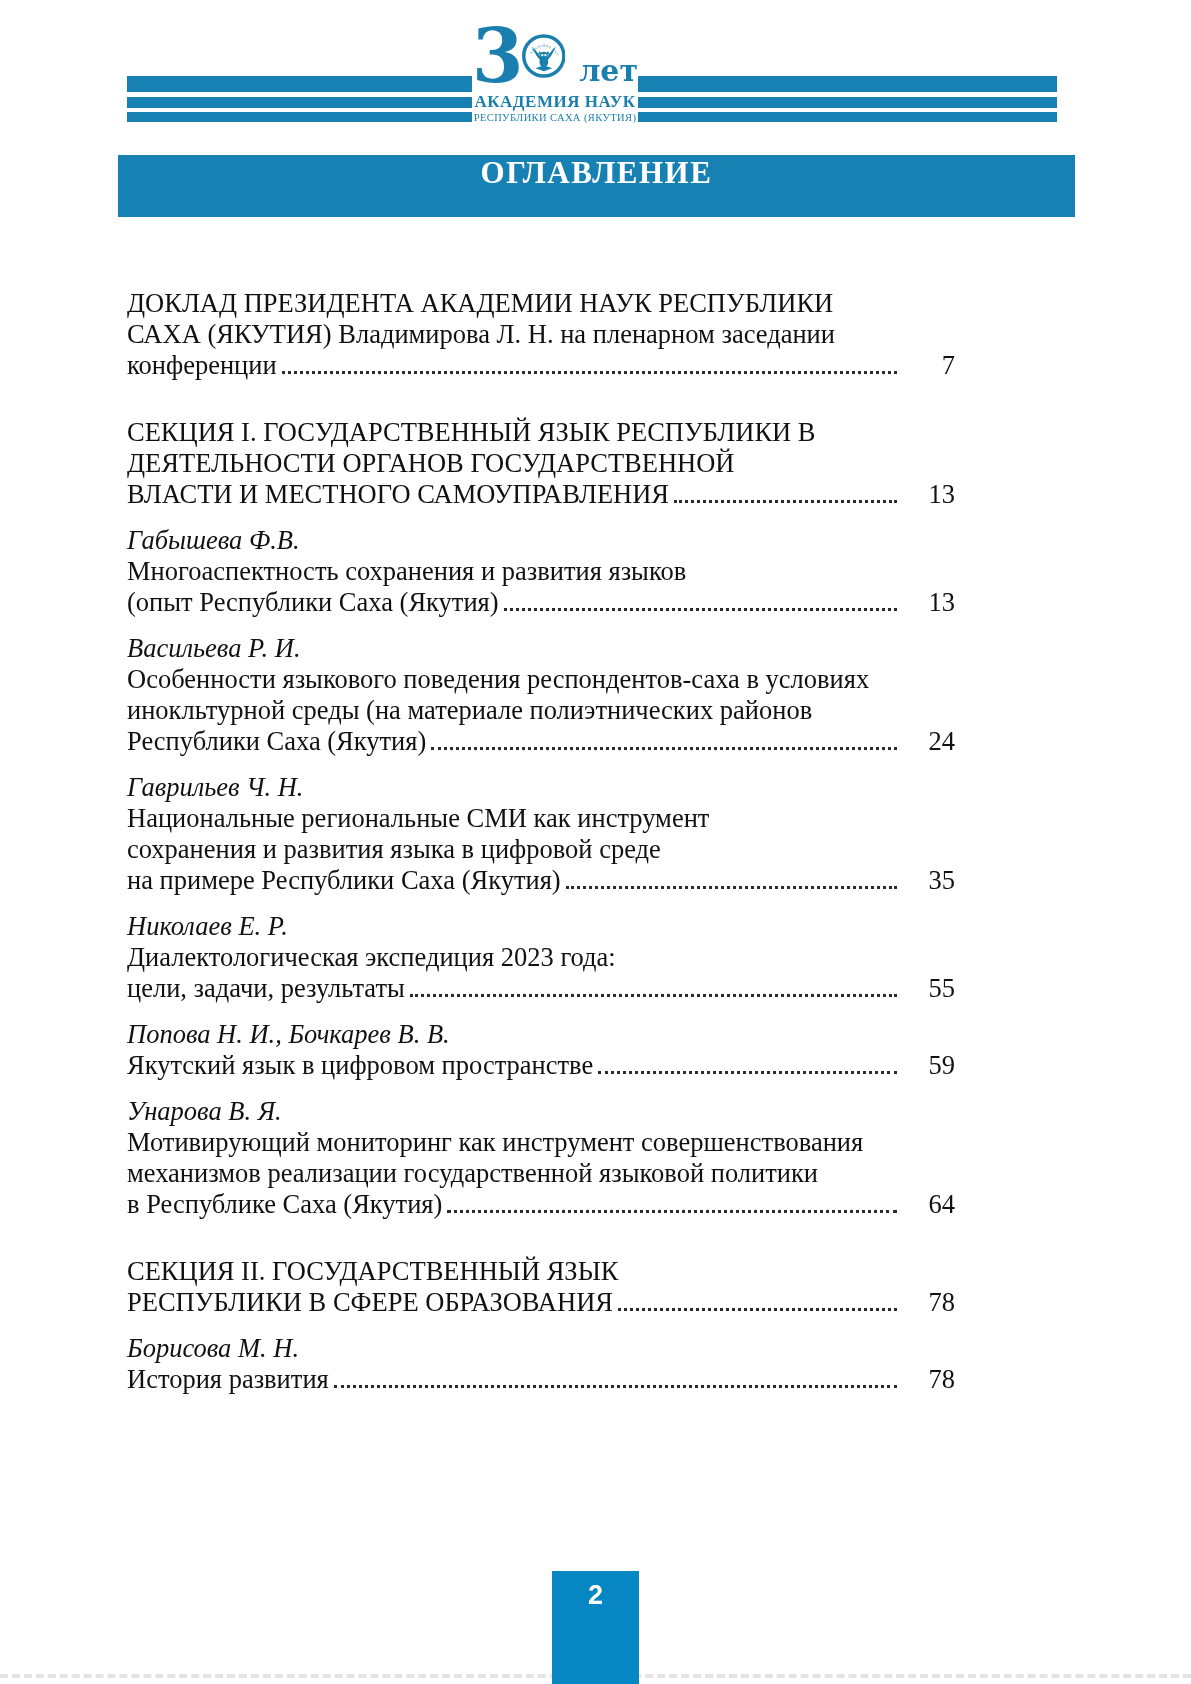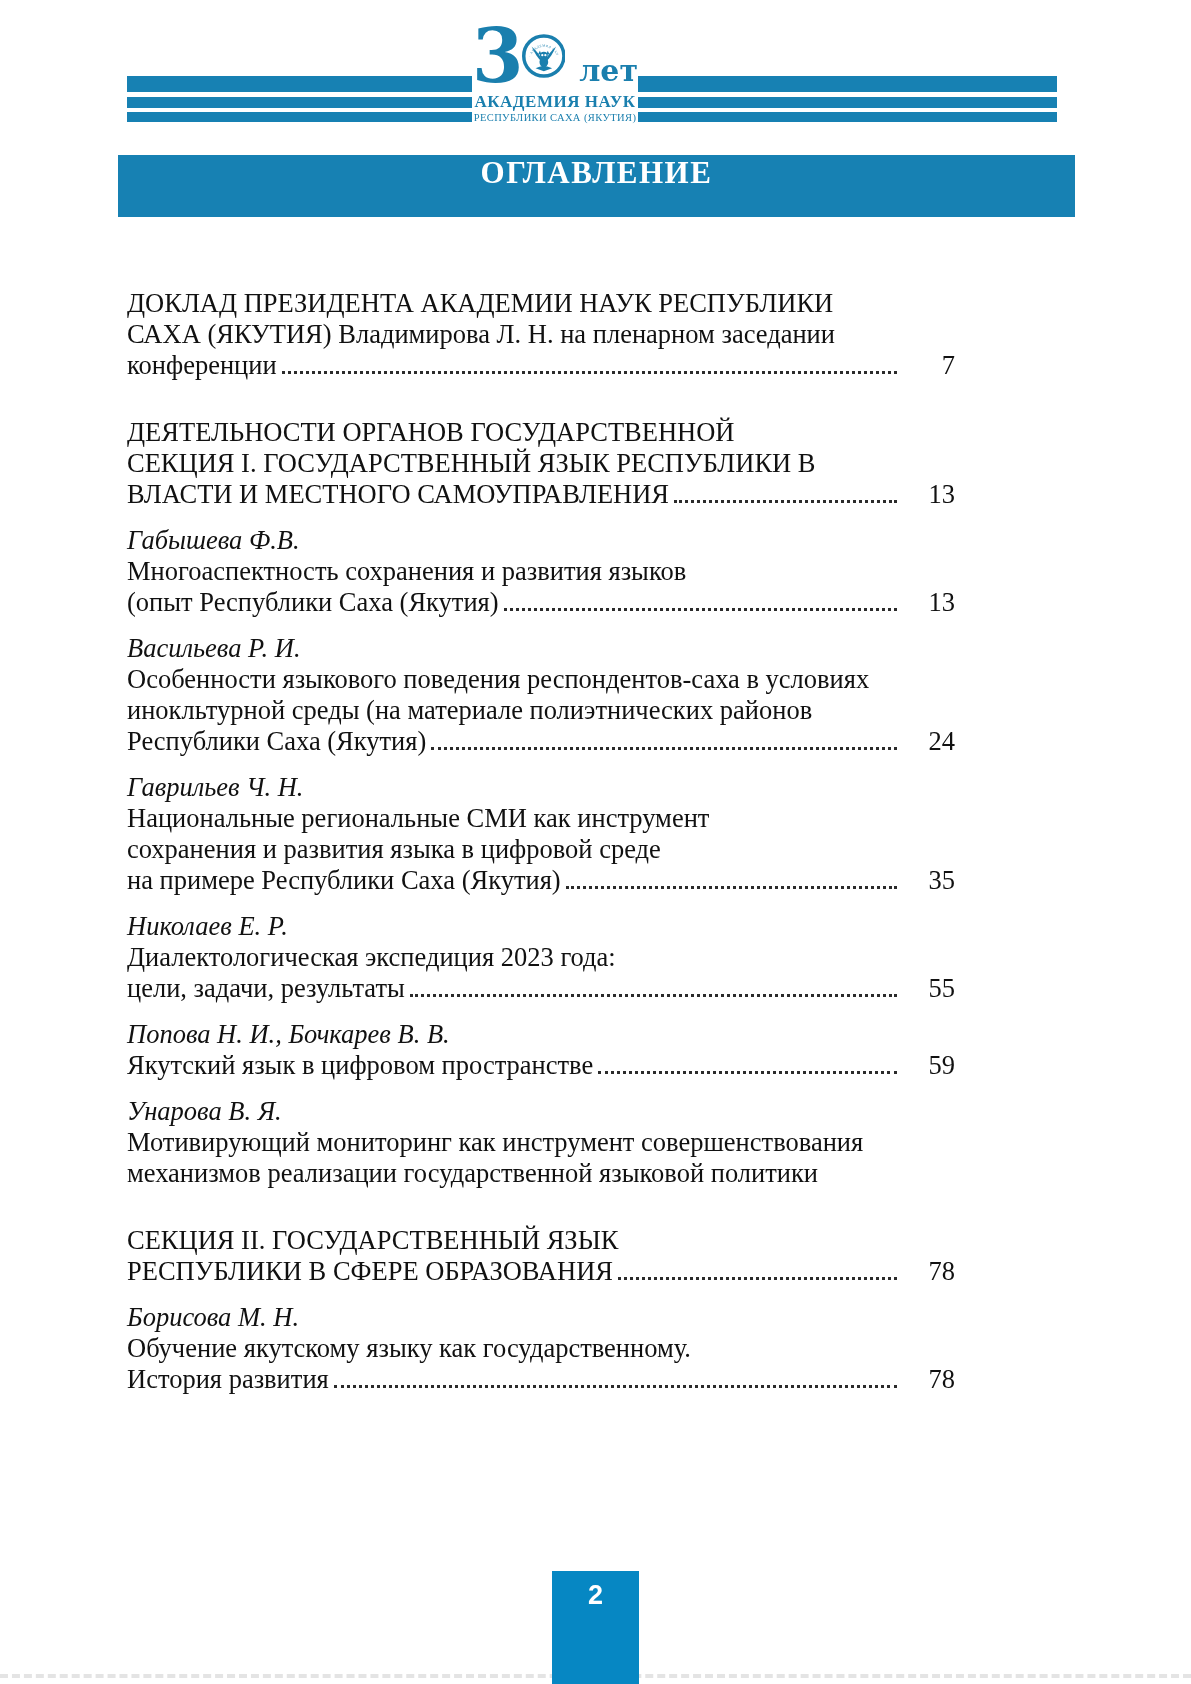--- a/index.html
+++ b/index.html
@@ -121,22 +121,22 @@
       <div class="entry">
         <div class="line">ДОКЛАД ПРЕЗИДЕНТА АКАДЕМИИ НАУК РЕСПУБЛИКИ</div>
         <div class="line">САХА (ЯКУТИЯ) Владимирова Л. Н. на пленарном заседании</div>
         <div class="lrow">
           <span class="t">конференции</span>
           <span class="dots"></span>
           <span class="pg">7</span>
         </div>
       </div>
       <div class="entry section">
+        <div class="line">СЕКЦИЯ I. ГОСУДАРСТВЕННЫЙ ЯЗЫК РЕСПУБЛИКИ В</div>
         <div class="line">ДЕЯТЕЛЬНОСТИ ОРГАНОВ ГОСУДАРСТВЕННОЙ</div>
-        <div class="line">СЕКЦИЯ I. ГОСУДАРСТВЕННЫЙ ЯЗЫК РЕСПУБЛИКИ В</div>
         <div class="lrow">
           <span class="t">ВЛАСТИ И МЕСТНОГО САМОУПРАВЛЕНИЯ</span>
           <span class="dots"></span>
           <span class="pg">13</span>
         </div>
       </div>
       <div class="entry">
         <div class="author">Габышева Ф.В.</div>
         <div class="line">Многоаспектность сохранения и развития языков</div>
         <div class="lrow">
@@ -179,32 +179,36 @@
         <div class="lrow">
           <span class="t">Якутский язык в цифровом пространстве</span>
           <span class="dots"></span>
           <span class="pg">59</span>
         </div>
       </div>
       <div class="entry">
         <div class="author">Унарова В. Я.</div>
         <div class="line">Мотивирующий мониторинг как инструмент совершенствования</div>
         <div class="line">механизмов реализации государственной языковой политики</div>
+        <div class="lrow">
+          <span class="t">в Республике Саха (Якутия)</span>
+          <span class="dots"></span>
+          <span class="pg">64</span>
+        </div>
       </div>
       <div class="entry section">
         <div class="line">СЕКЦИЯ II. ГОСУДАРСТВЕННЫЙ ЯЗЫК</div>
         <div class="lrow">
           <span class="t">РЕСПУБЛИКИ В СФЕРЕ ОБРАЗОВАНИЯ</span>
           <span class="dots"></span>
           <span class="pg">78</span>
         </div>
       </div>
       <div class="entry">
         <div class="author">Борисова М. Н.</div>
-        <div class="line">Обучение якутскому языку как государственному.</div>
         <div class="lrow">
           <span class="t">История развития</span>
           <span class="dots"></span>
           <span class="pg">78</span>
         </div>
       </div>
     </main>
 
   <div class="dashline"></div>
   <div class="pagebox">

